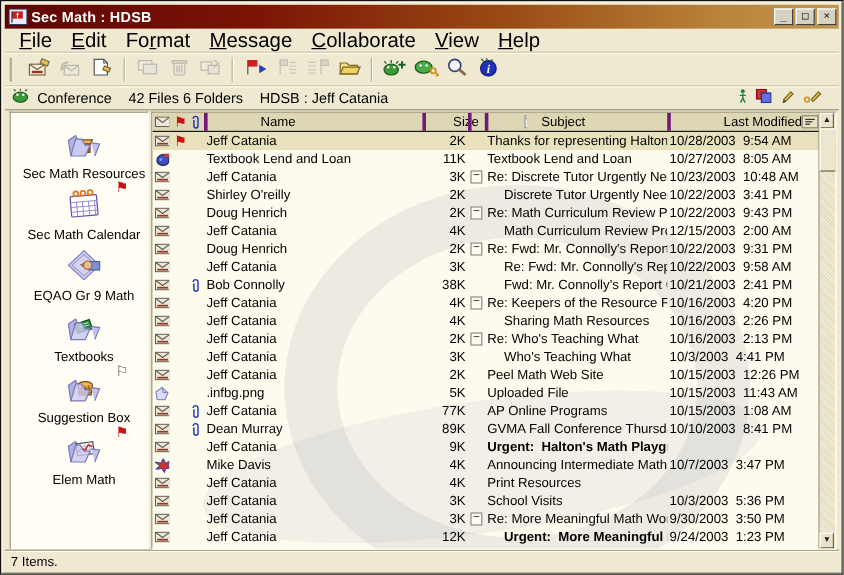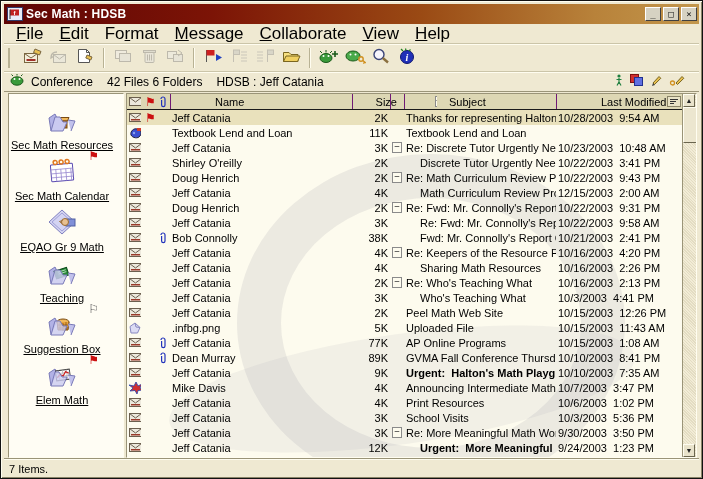--- a/index.html
+++ b/index.html
@@ -28,35 +28,35 @@
   .tsep{width:1px;height:20px;background:#b8b294;border-right:1px solid #fffdf0;margin:0 5px;}
   
   .infobar{height:19px;flex:0 0 19px;display:flex;align-items:center;font-size:12px;gap:14px;
            padding:0 6px;border-bottom:1px solid #9a9478;box-shadow:inset 0 1px 0 #fffdf0;background:#efe9d2;}
   .infobar .lbl{white-space:pre;}
   .info-left{display:flex;align-items:center;gap:6px;flex:1;}
   .info-right{display:flex;align-items:center;gap:7px;padding-right:8px;}
   
   .main{flex:1;display:flex;min-height:0;padding:1px 2px 0 4px;gap:2px;}
   .sidebar{width:114px;flex:0 0 114px;background:#fffdf4;border:1px solid #9a9478;border-right-color:#fffdf0;border-bottom-color:#fffdf0;
-           display:flex;flex-direction:column;align-items:flex-start;padding-top:6px;overflow:hidden;text-decoration:underline;}
+           display:flex;flex-direction:column;align-items:flex-end;padding-top:6px;overflow:hidden;}
   .sbitem{width:106px;height:51px;display:flex;flex-direction:column;align-items:center;justify-content:flex-end;position:relative;}
   .sbitem .sblabel{font-size:11px;color:#000;white-space:nowrap;}
   .sbitem .sbflag{position:absolute;top:0;right:16px;font-size:12px;line-height:10px;}
   .sbflag.red{color:#cc1111;} .sbflag.outline{color:#555;}
   
   .listpane{flex:1;position:relative;background:#fdfbee;border:1px solid #9a9478;border-right-color:#fffdf0;border-bottom-color:#fffdf0;
             overflow:hidden;display:flex;flex-direction:column;}
   .watermark{position:absolute;left:110px;top:60px;width:300px;height:250px;border:44px solid rgba(150,152,162,.16);border-radius:50%;pointer-events:none;}
   .watermark2{position:absolute;left:40px;top:240px;width:470px;height:110px;background:rgba(150,152,162,.10);border-radius:50%;transform:rotate(-8deg);pointer-events:none;}
   .listgrid{display:grid;grid-template-columns:16px 14px 13px 182px 38px 14px 152px 1fr;}
   .listheader{flex:0 0 15px;height:15px;background:#ddd7b4;border-bottom:1px solid #1a1a1a;
               font-size:11px;align-items:center;position:relative;z-index:2;margin-right:13px;}
   .hcell{display:flex;align-items:center;height:15px;overflow:hidden;white-space:pre;padding:0 2px;box-sizing:border-box;}
-  .hcell.sortable{border-left:1px solid #701a75;padding-left:44px;}
+  .hcell.sortable{border-left:3px solid #701a75;padding-left:44px;}
   .rows{flex:1;position:relative;z-index:1;overflow:hidden;margin-right:13px;}
   .row{height:15px;font-size:11px;align-items:center;}
   .row.selected{background:#e9e1bc;}
   .cell{display:flex;align-items:center;height:15px;overflow:hidden;white-space:pre;padding:0 2px;box-sizing:border-box;}
   .cell.size{justify-content:flex-end;}
   .cell.subject.ind{padding-left:16px;}
   .cell.bold{font-weight:bold;}
   .flagglyph{color:#cc1111;font-size:12px;line-height:10px;}
   .thrbox{width:9px;height:9px;border:1px solid #8a8a8a;background:#fdfbee;font-size:9px;line-height:7px;
           text-align:center;color:#333;font-family:"DejaVu Sans Mono",monospace;}
@@ -282,21 +282,21 @@
           <span><svg width="32" height="30" viewBox="0 0 32 30">
               <path d="M5,26 L3,13 l6,-4 2,4" fill="#b2b2e6" stroke="#7a7ab8"></path>
               <g transform="rotate(-18 16 15)">
                 <rect x="9" y="11" width="13" height="8" fill="#2a8a3a" stroke="#0a4a1a"></rect>
                 <rect x="9" y="11" width="2.5" height="8" fill="#1a6a2a"></rect>
                 <path d="M12.5,13 h8 M12.5,15 h8" stroke="#bfe8c8" stroke-width="0.8"></path>
               </g>
               <path d="M5,26 L9,12 h5 l3,5 h4 l-4,9 Z" fill="#cacaf0" stroke="#7a7ab8" fill-opacity="0.85"></path>
               <path d="M25,26 l4,-10 -7,-1" fill="#c2c2ec" stroke="#7a7ab8"></path>
             </svg></span>
-          <span class="sblabel">Teaching</span>
+          <span class="sblabel">Textbooks</span>
         </div>
         <div class="sbitem">
           <span class="sbflag outline">⚐</span>
           <span><svg width="32" height="30" viewBox="0 0 32 30">
               <path d="M5,26 L3,13 l6,-4 2,4" fill="#b2b2e6" stroke="#7a7ab8"></path>
               <g>
                 <ellipse cx="17" cy="13" rx="6" ry="3" fill="#f0b85a" stroke="#7a4a10"></ellipse>
                 <path d="M11,13 l1,8 h10 l1,-8" fill="#e8a23c" stroke="#7a4a10"></path>
                 <path d="M12,16 h11 M12.5,19 h10 M14,13 v8 M17,14 v8 M20,13 v8" stroke="#7a4a10" stroke-width="0.7"></path>
               </g>
@@ -363,20 +363,21 @@
                 <path d="M2,8 C1,4 5,1 8,2 C12,3 13,6 11,9 C9,12 3.5,11 2,8 Z" fill="#3b4fd0" stroke="#202040"></path>
                 <rect x="8" y="1" width="4" height="3" fill="#d03a2a"></rect>
                 <circle cx="5" cy="6" r="1.2" fill="#8aa0ee"></circle>
               </svg></span>
             <span class="cell"></span>
             <span class="cell"></span>
             <span class="cell">Textbook Lend and Loan</span>
             <span class="cell size">11K</span>
             <span class="cell"></span>
             <span class="cell subject">Textbook Lend and Loan</span>
+            <span class="cell">10/27/2003  8:05 AM</span>
           </div>
           <div class="row listgrid">
             <span class="cell"><svg width="13" height="9">
                 <rect x="0.5" y="0.5" width="12" height="8" fill="#ece8dc" stroke="#6b5f4e"></rect>
                 <path d="M0.5,0.5 L6.5,5 L12.5,0.5" fill="none" stroke="#6b5f4e"></path>
                 <rect x="2" y="6" width="9" height="1.5" fill="#9a3a2a"></rect>
               </svg></span>
             <span class="cell"></span>
             <span class="cell"></span>
             <span class="cell">Jeff Catania</span>
@@ -591,21 +592,20 @@
                 <rect x="0.5" y="0.5" width="12" height="8" fill="#ece8dc" stroke="#6b5f4e"></rect>
                 <path d="M0.5,0.5 L6.5,5 L12.5,0.5" fill="none" stroke="#6b5f4e"></path>
                 <rect x="2" y="6" width="9" height="1.5" fill="#9a3a2a"></rect>
               </svg></span>
             <span class="cell"></span>
             <span class="cell"></span>
             <span class="cell">Jeff Catania</span>
             <span class="cell size">9K</span>
             <span class="cell"></span>
             <span class="cell subject bold">Urgent:  Halton's Math Playground</span>
-            <span class="cell">10/10/2003  7:35 AM</span>
           </div>
           <div class="row listgrid">
             <span class="cell"><svg width="14" height="12">
                 <path d="M7,0 L9,4 L13,2 L11,6 L14,8 L9,8.5 L8,12 L6,8.5 L1,9 L4,6 L0,3 L5,4 Z" fill="#d03030" stroke="#2040b0" stroke-width="0.8"></path>
               </svg></span>
             <span class="cell"></span>
             <span class="cell"></span>
             <span class="cell">Mike Davis</span>
             <span class="cell size">4K</span>
             <span class="cell"></span>
@@ -617,21 +617,20 @@
                 <rect x="0.5" y="0.5" width="12" height="8" fill="#ece8dc" stroke="#6b5f4e"></rect>
                 <path d="M0.5,0.5 L6.5,5 L12.5,0.5" fill="none" stroke="#6b5f4e"></path>
                 <rect x="2" y="6" width="9" height="1.5" fill="#9a3a2a"></rect>
               </svg></span>
             <span class="cell"></span>
             <span class="cell"></span>
             <span class="cell">Jeff Catania</span>
             <span class="cell size">4K</span>
             <span class="cell"></span>
             <span class="cell subject">Print Resources</span>
-            <span class="cell">10/6/2003  1:02 PM</span>
           </div>
           <div class="row listgrid">
             <span class="cell"><svg width="13" height="9">
                 <rect x="0.5" y="0.5" width="12" height="8" fill="#ece8dc" stroke="#6b5f4e"></rect>
                 <path d="M0.5,0.5 L6.5,5 L12.5,0.5" fill="none" stroke="#6b5f4e"></path>
                 <rect x="2" y="6" width="9" height="1.5" fill="#9a3a2a"></rect>
               </svg></span>
             <span class="cell"></span>
             <span class="cell"></span>
             <span class="cell">Jeff Catania</span>

